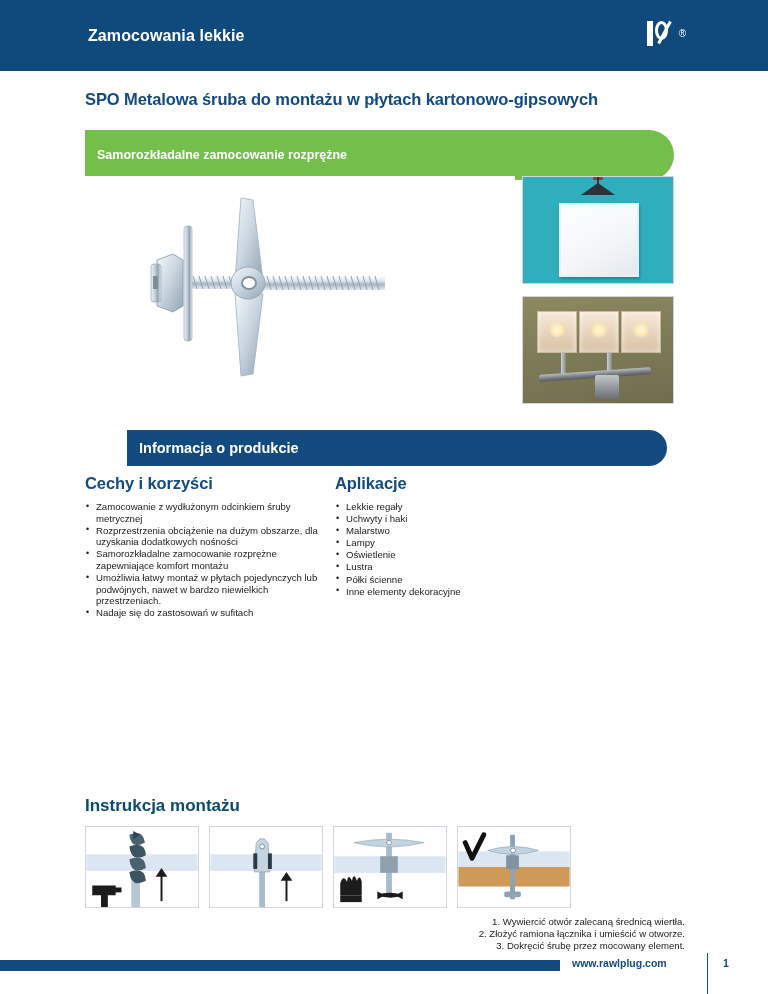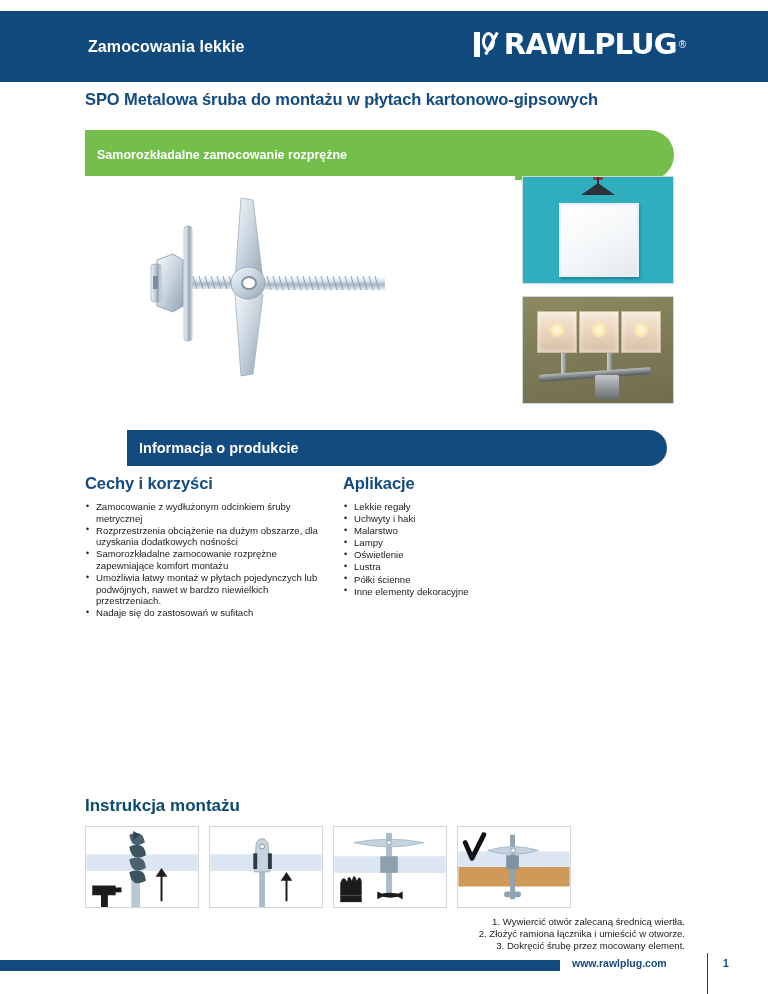--- a/index.html
+++ b/index.html
@@ -12,21 +12,21 @@
     background: #ffffff;
     font-family: "Liberation Sans", sans-serif;
     color: #1a1a1a;
     overflow: hidden;
     position: relative;
   }
 
   
   .header {
     position: absolute;
-    left: 0; top: 11px;
+    left: 0; top: 0;
     width: 768px;
     height: 71px;
     background: #0f4c81;
     background: #104a7d;
   }
   .header-title {
     position: absolute;
     left: 88px;
     top: 50%;
     transform: translateY(-50%);
@@ -269,21 +269,21 @@
 
   
   .columns {
     position: absolute;
     left: 85px;
     top: 403px;
     width: 600px;
     display: flex;
   }
   .col-features { width: 250px; }
-  .col-applications { width: 178px; margin-left: 8px; }
+  .col-applications { width: 178px; }
   .col-material { width: 180px; }
 
   .col-heading {
     font-size: 16.5px;
     font-weight: bold;
     color: #134a80;
     margin: 0 0 8px 0;
     letter-spacing: -0.1px;
   }
   .sub-heading {
@@ -389,21 +389,20 @@
 </style>
 </head>
 <body>
 
 <div class="header">
   <div class="header-title">Zamocowania lekkie</div>
   <div class="logo">
     <div class="logo-mark">
       <div class="logo-bar"></div>
       <div class="logo-o"></div>
-      <div class="logo-text">RAWLPLUG</div>
       <div class="logo-reg">®</div>
     </div>
   </div>
 </div>
 
 <div class="page">
 
   <div class="product-title">SPO Metalowa śruba do montażu w płytach kartonowo-gipsowych</div>
 
   <div class="green-banner">

